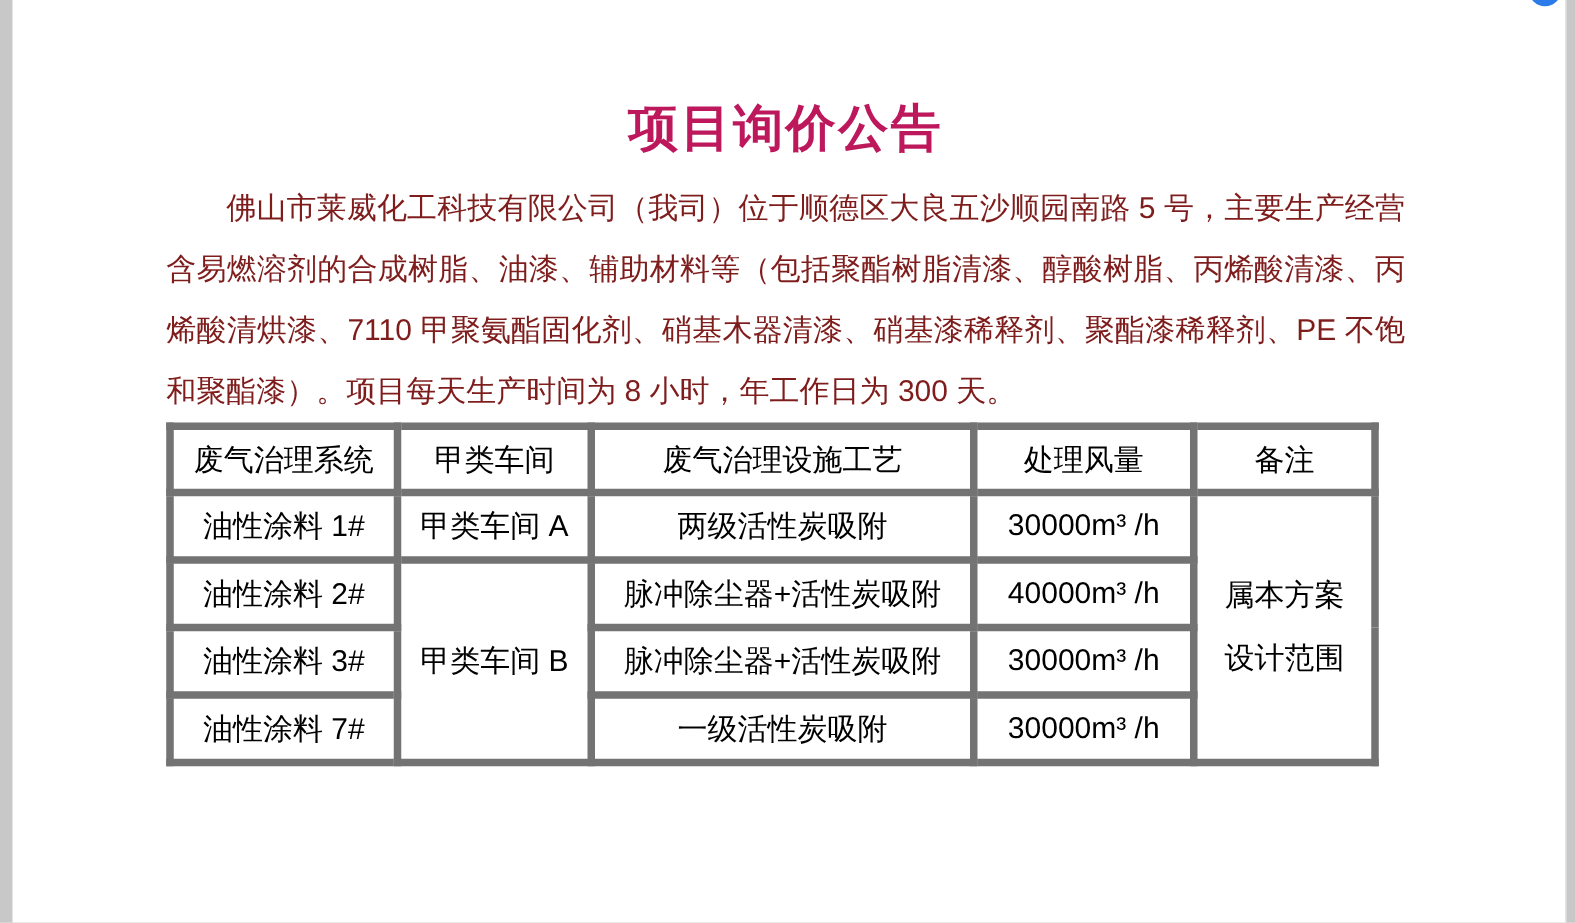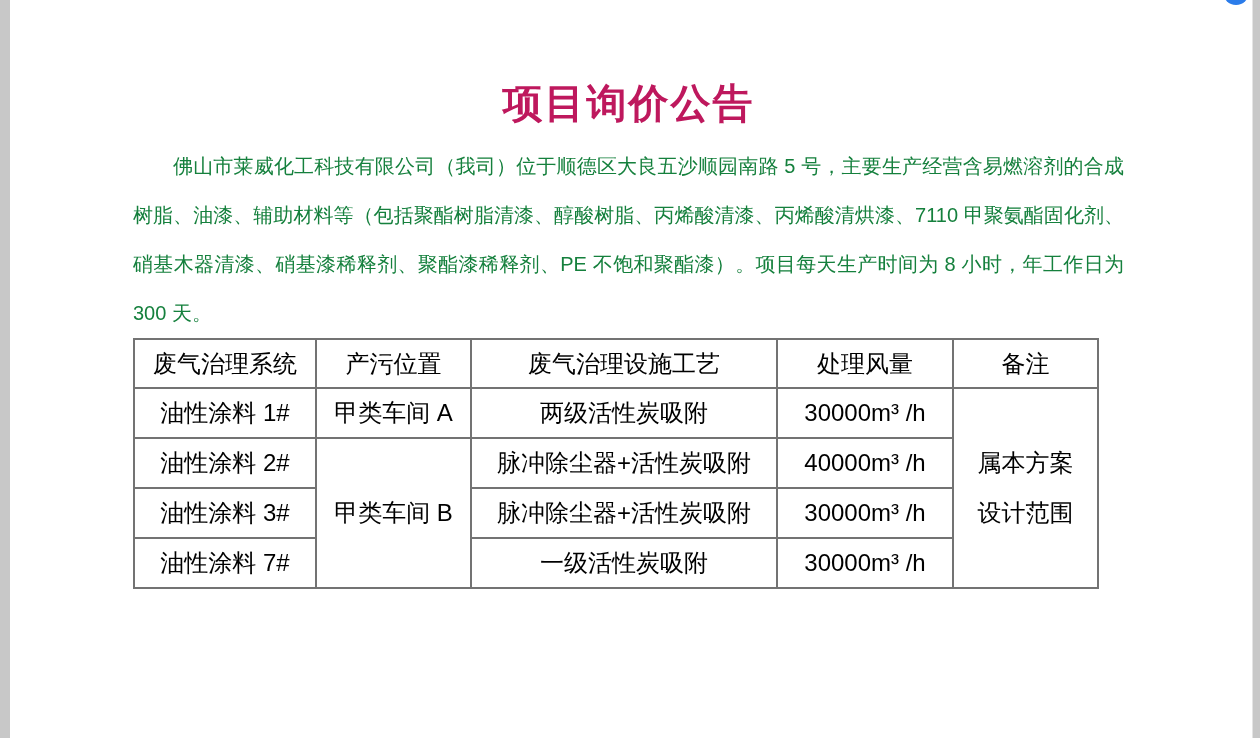--- a/index.html
+++ b/index.html
@@ -40,35 +40,35 @@
     margin: 0 0 14px 0;
     font-size: 40px;
     line-height: 50px;
     font-weight: 700;
     text-align: center;
     color: #be185d;
     letter-spacing: 2px;
   }
   p.para {
     margin: 0;
-    font-size: 20px;
+    font-size: 24px;
     line-height: 49px;
-    color: #15803d;
+    color: #7f1d1d;
     text-align: justify;
     text-indent: 2em;
   }
   table.facility-table {
     border-collapse: collapse;
     table-layout: fixed;
     width: 964px;
     margin: 0;
   }
   table.facility-table th,
   table.facility-table td {
-    border: 2px solid #737373;
+    border: 6px solid #737373;
     font-size: 24px;
     font-weight: normal;
     color: #000;
     text-align: center;
     vertical-align: middle;
     padding: 0;
     height: 48px;
     overflow: hidden;
   }
   table.facility-table th { height: 47px; }
@@ -95,21 +95,21 @@
       <colgroup>
         <col class="col-system">
         <col class="col-location">
         <col class="col-process">
         <col class="col-airflow">
         <col class="col-remark">
       </colgroup>
       <tbody>
         <tr>
           <th>废气治理系统</th>
-          <th>产污位置</th>
+          <th>甲类车间</th>
           <th>废气治理设施工艺</th>
           <th>处理风量</th>
           <th>备注</th>
         </tr>
         <tr>
           <td>油性涂料 1#</td>
           <td>甲类车间 A</td>
           <td>两级活性炭吸附</td>
           <td>30000m³ /h</td>
           <td rowspan="4">

